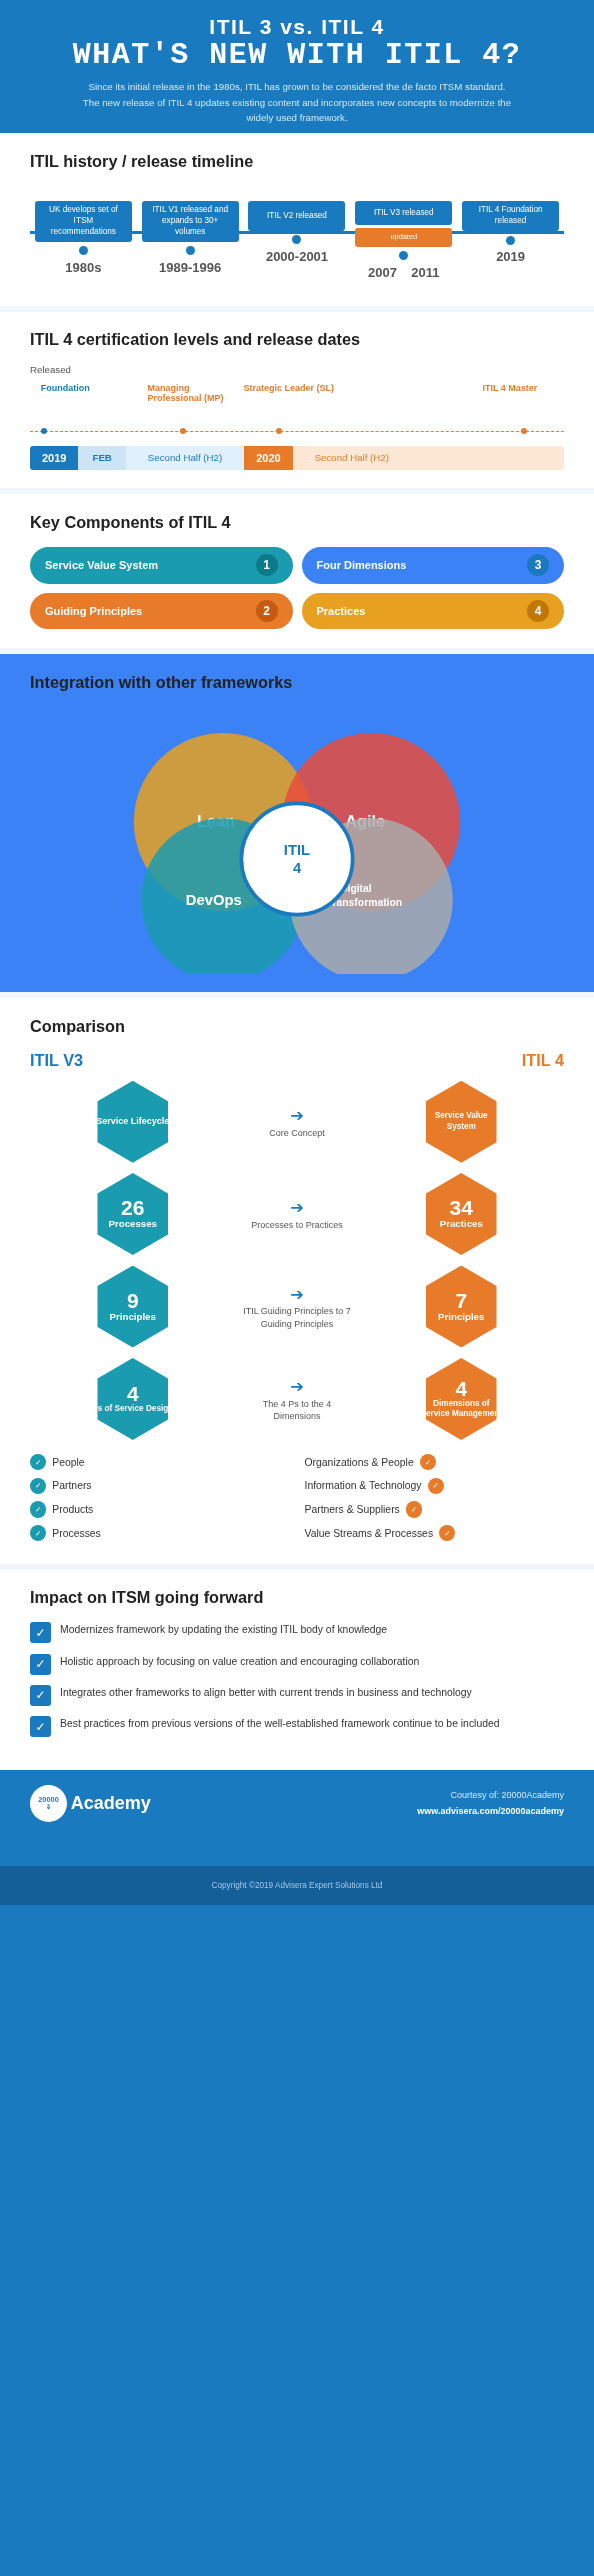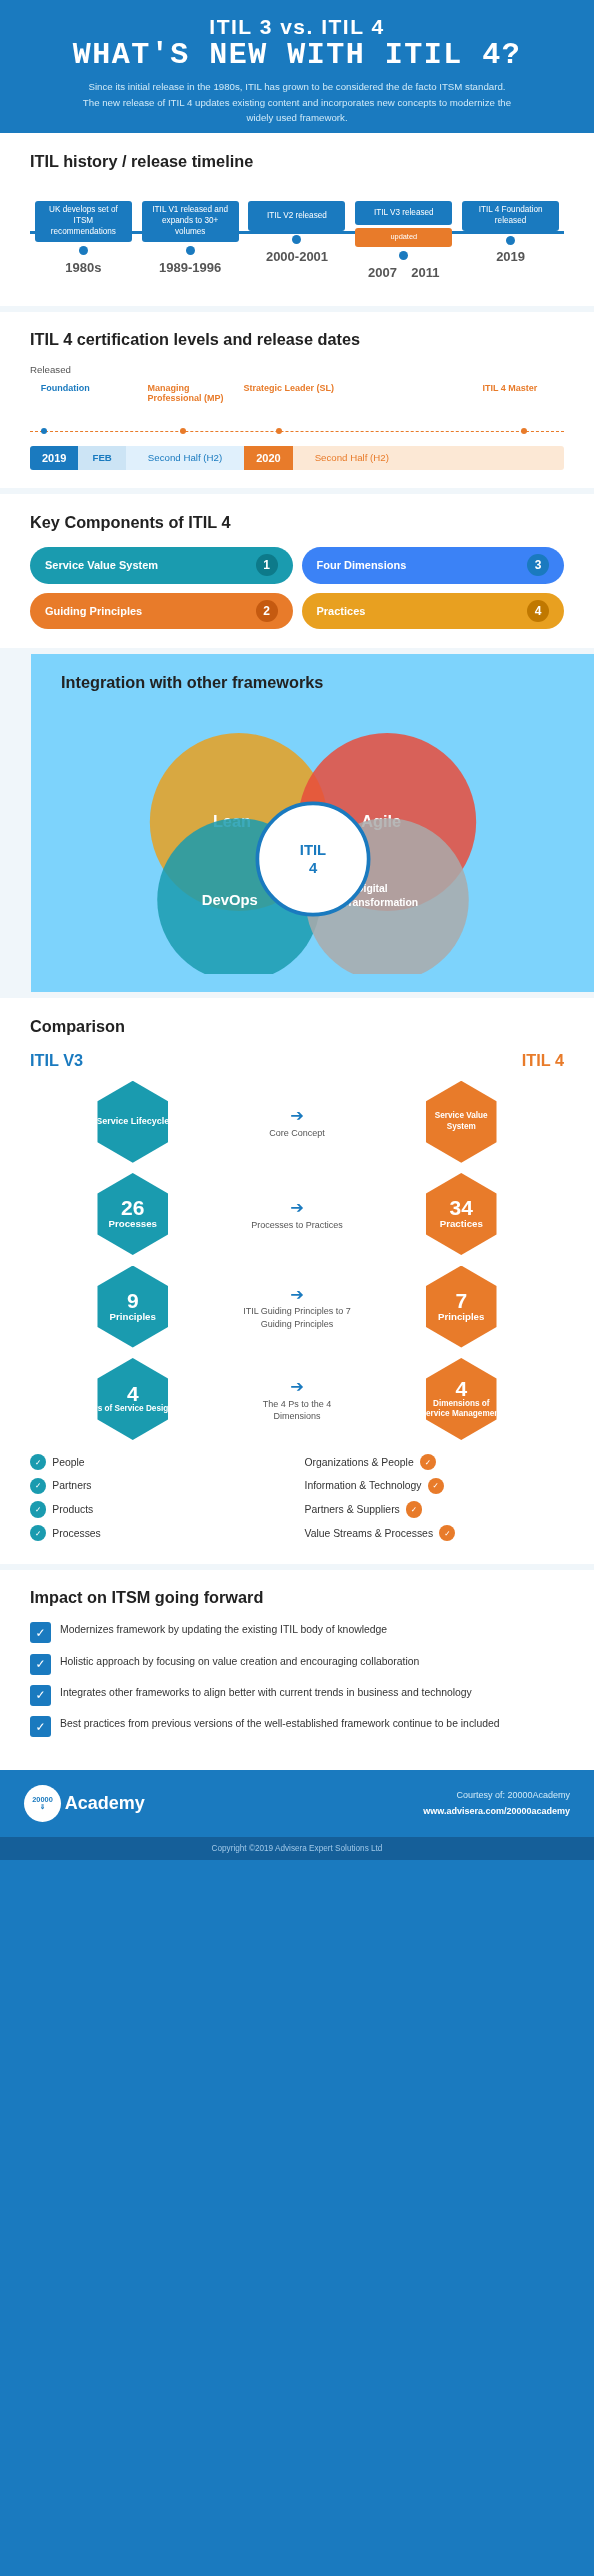--- a/index.html
+++ b/index.html
@@ -145,21 +145,21 @@
       display: flex; align-items: center; justify-content: center;
       font-size: 12px; font-weight: bold;
       margin-left: auto;
     }
     .num-teal { background: #0d7a8a; color: white; }
     .num-dark { background: #1a7abf; color: white; }
     .num-orange { background: #c55a10; color: white; }
     .num-amber { background: #c07800; color: white; }
 
     
-    .integration-section { background: #7dd3fc; margin-top: 6px; padding: 18.6px 30px; margin-left: 31px; }
+    .integration-section { background: #3b82f6; margin-top: 6px; padding: 18.6px 30px; }
 
     
     .comparison-section { background: white; margin-top: 6px; padding: 18.6px 30px; }
     .comparison-header {
       display: flex;
       justify-content: space-between;
       margin-bottom: 11px;
     }
     .comp-v3-label { color: #1a7abf; font-size: 16.3px; font-weight: bold; }
     .comp-v4-label { color: #e87b2a; font-size: 16.3px; font-weight: bold; }
@@ -262,38 +262,39 @@
     }
     .impact-text {
       font-size: 10.4px;
       line-height: 1.5;
       color: #333;
     }
 
     
     .footer {
       background: #1a7abf;
-      padding: 15px 24px;
+      padding: 15px 30px;
       display: flex;
       align-items: center;
       gap: 15px;
     }
     .footer-info {
       color: #d0eaf8;
       font-size: 9px;
       line-height: 1.8;
       margin-left: auto;
       text-align: right;
     }
     .footer-copyright {
       background: #155f99;
       text-align: center;
       font-size: 8.2px;
       color: #a0c8e8;
-      padding: 7px;
+      padding: 15px;
+      margin-top: 29px;
     }
 
     
     .venn-svg-wrap {
       width: 100%;
       display: flex;
       justify-content: center;
     }
   </style>
 </head>

